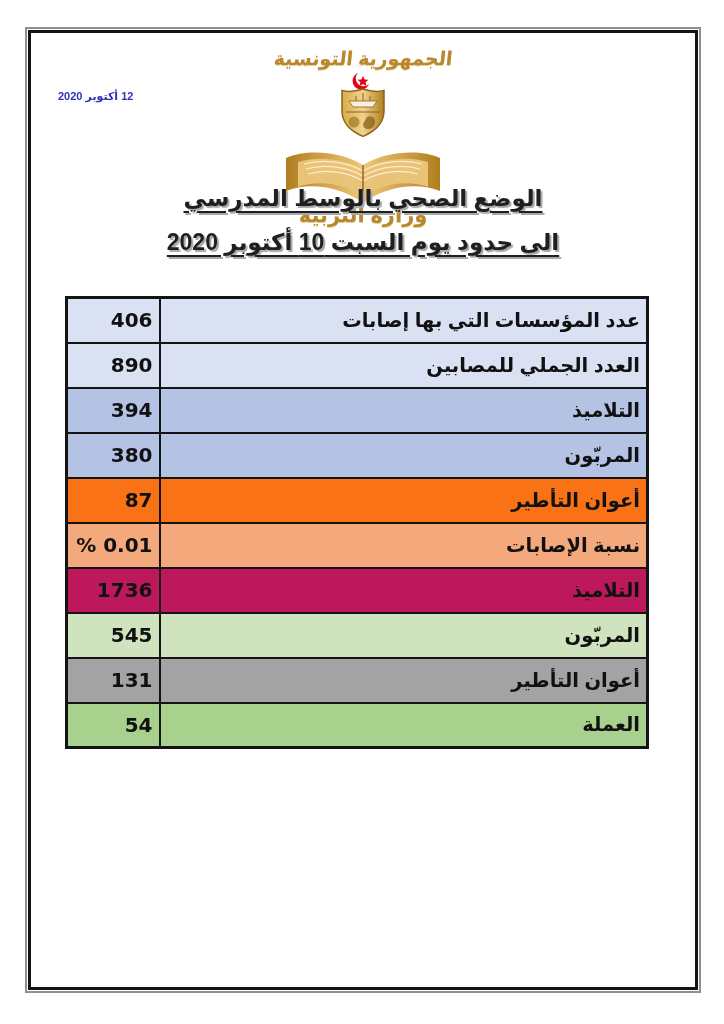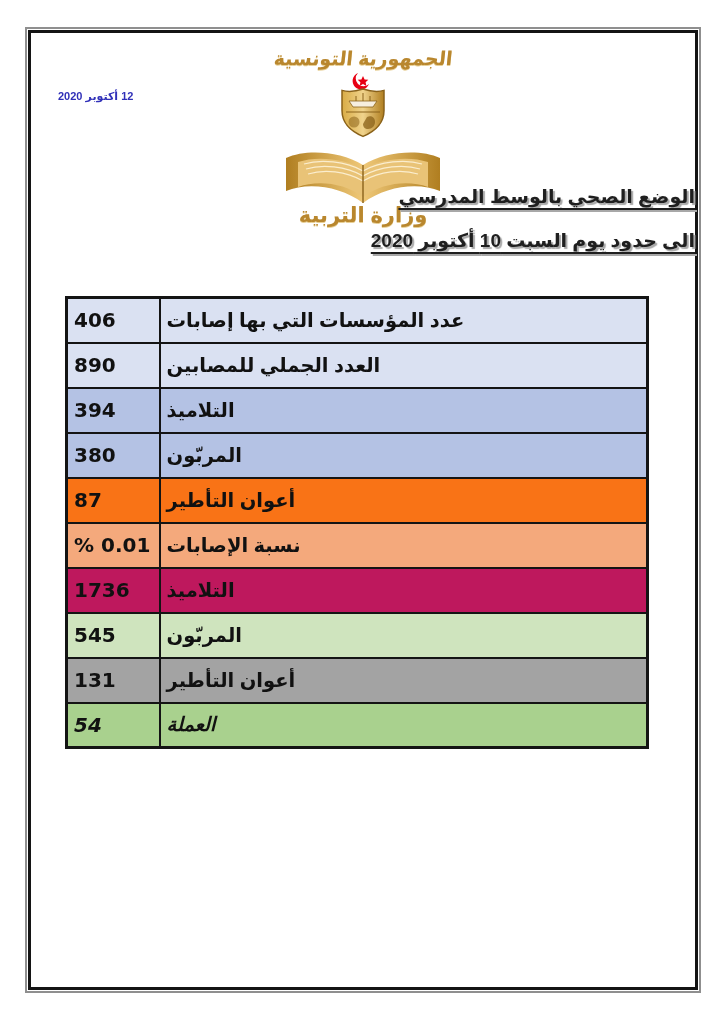--- a/index.html
+++ b/index.html
@@ -25,34 +25,34 @@
     transform:skewX(-6deg);display:inline-block;margin-bottom:2px;
     text-shadow:0 1px 0 #e7cf96;
   }
   .emblem-wrap{margin-top:2px;}
   .book-wrap{margin-top:-10px;}
   .ministry-name{
     font-size:21px;font-weight:bold;color:#B9872E;direction:rtl;margin-top:-6px;
     text-shadow:0 1px 0 #e7cf96;
   }
   .doc-title{
-    position:absolute;left:0;width:100%;text-align:right;direction:rtl;
-    font-size:19px;font-weight:bold;color:#1f1f1f;
+    position:absolute;left:0;width:100%;text-align:center;direction:rtl;
+    font-size:23px;font-weight:bold;color:#1f1f1f;
     text-decoration:underline;text-underline-offset:5px;text-decoration-thickness:2px;
     text-shadow:2px 2px 1px #a8a8a8;
   }
   .title-1{top:152px;}
   .title-2{top:196px;}
   table.stats{
     position:absolute;left:34px;top:263px;border-collapse:collapse;
     border:3px solid #141414;table-layout:fixed;
   }
   table.stats td{
     border:2px solid #141414;height:45px;padding:0 6px;box-sizing:border-box;
-    text-align:left;vertical-align:middle;font-weight:bold;color:#111;
+    text-align:right;vertical-align:middle;font-weight:bold;color:#111;
   }
   td.val{width:93px;font-size:20px;direction:ltr;font-family:"DejaVu Sans","Liberation Sans",sans-serif;}
   td.lbl{width:488px;font-size:19.5px;direction:rtl;}
 </style>
 </head>
 <body>
 
 <div class="frame">
 
   <div class="date-stamp">12 أكتوبر 2020</div>
@@ -146,20 +146,20 @@
     <td class="lbl">التلاميذ</td>
   </tr>
         <tr style="background-color: rgb(207, 228, 190); border-radius: 9px;">
     <td class="val">545</td>
     <td class="lbl">المربّون</td>
   </tr>
         <tr style="background-color: #a3a3a3;">
     <td class="val">131</td>
     <td class="lbl">أعوان التأطير</td>
   </tr>
-        <tr style="background-color: rgb(169, 209, 142); font-style: italic;">
+        <tr style="background-color: rgb(169, 209, 142);">
     <td class="val">54</td>
     <td class="lbl">العملة</td>
   </tr>
       </tbody>
   </table>
 
 </div>
 
 </body></html>

